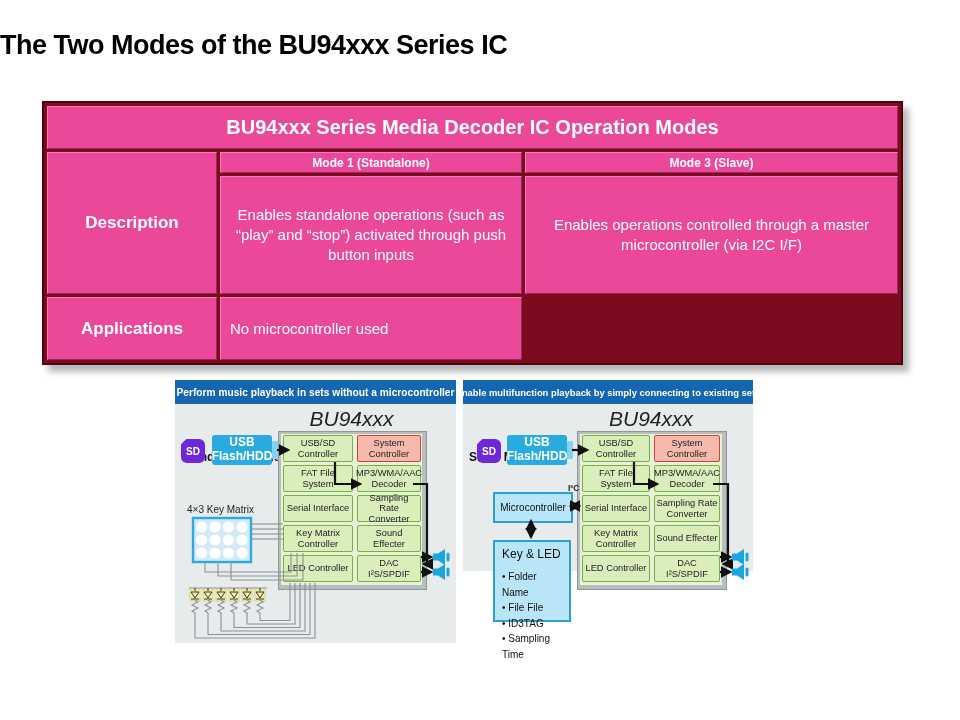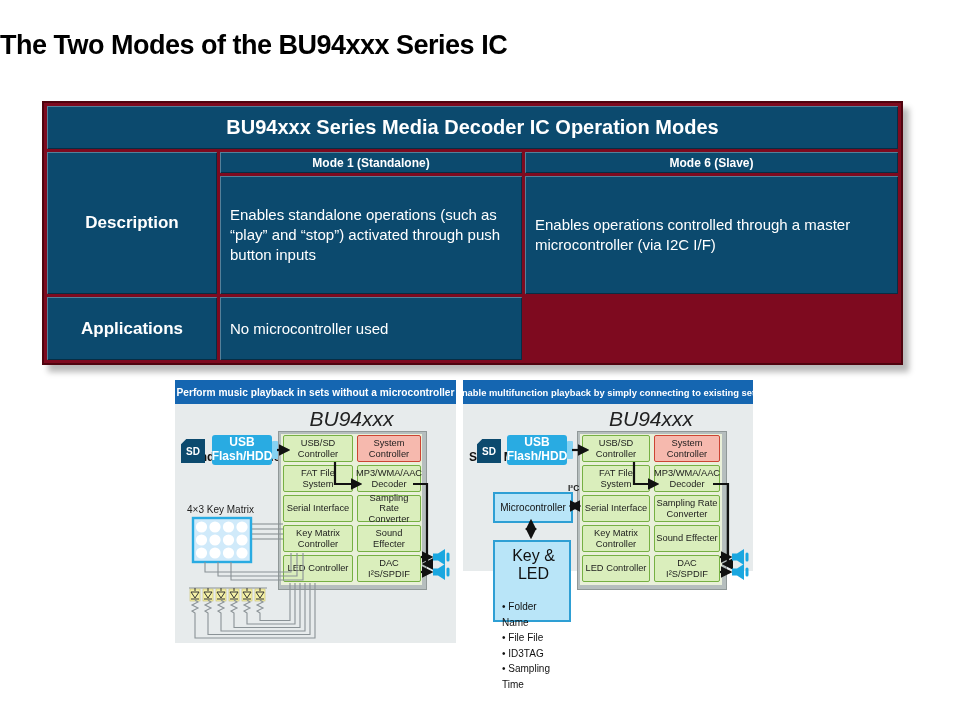--- a/index.html
+++ b/index.html
@@ -7,70 +7,70 @@
 
   
   .page-title{position:absolute;left:0;top:30px;width:960px;
     font-size:27px;font-weight:bold;color:#000;letter-spacing:-0.5px;}
 
   
   .rtable{position:absolute;left:42px;top:101px;width:861px;height:264px;
     background:#7e0a1f;border:2px solid #4f030e;box-shadow:6px 7px 6px #b9b9b9;
     display:grid;grid-template-columns:170px 302px 1fr;grid-template-rows:43px 21px 118px 1fr;
     gap:3px;padding:3px;box-sizing:border-box;color:#fff;}
-  .cell{background:#0c4a6e;box-shadow:inset 1px 1px 0 rgba(255,255,255,.30),inset -1px -1px 0 rgba(0,0,0,.38);
-    display:flex;align-items:center;}
+  .cell{background:#ec4899;box-shadow:inset 1px 1px 0 rgba(255,255,255,.30),inset -1px -1px 0 rgba(0,0,0,.38);
+    display:flex;align-items:center;text-align:center;}
   .t-title{grid-column:1/4;justify-content:center;font-size:20px;font-weight:bold;letter-spacing:0px;}
   .t-mode{justify-content:center;font-size:12px;font-weight:bold;}
   .t-label{justify-content:center;font-size:17px;font-weight:bold;}
   .t-label-desc{grid-row:2/4;grid-column:1;}
   .t-body{font-size:15px;padding:6px 10px;line-height:1.32;}
 
   
   .panel{position:absolute;top:380px;background:#e7ebec;}
   .banner{position:absolute;left:0;top:0;width:100%;height:24px;background:#1566b1;color:#fff;
     font-weight:bold;display:flex;align-items:center;justify-content:center;white-space:nowrap;}
   .mode-label{position:absolute;font-size:12px;font-weight:bold;color:#111;margin-top:39px;}
   .chip-title{position:absolute;font-style:italic;font-size:21px;color:#222;text-align:center;}
   .icblock{position:absolute;background:#b6bebe;border:1px solid #909898;}
   .icinner{position:absolute;background:#e9f0d9;}
   .gbox,.pbox{position:absolute;border:1px solid #76b043;background:#daeebc;border-radius:2px;
     display:flex;align-items:center;justify-content:center;text-align:center;
     font-size:9.3px;line-height:1.12;color:#1c1c1c;padding:1px;box-sizing:border-box;}
   .pbox{background:#f6b9ae;border-color:#cc4433;}
-  .sdbox{position:absolute;background:#0c4a6e;color:#fff;font-size:10px;font-weight:bold;
-    display:flex;align-items:center;justify-content:center;border-radius:0;
+  .sdbox{position:absolute;background:#6d28d9;color:#fff;font-size:10px;font-weight:bold;
+    display:flex;align-items:center;justify-content:center;border-radius:6px;
     clip-path:polygon(0 22%,22% 0,100% 0,100% 100%,0 100%);}
   .usbbox{position:absolute;background:#29abe2;color:#fff;font-size:12px;font-weight:bold;
     display:flex;flex-direction:column;align-items:center;justify-content:center;
     line-height:1.15;border-radius:3px;text-align:center;}
   .usbtab{position:absolute;background:#86d2f2;border-radius:1px;}
   .kmlabel{position:absolute;font-size:10px;color:#222;}
   .mcubox{position:absolute;background:#b9e5f8;border:2px solid #2e9fd4;color:#111;
     font-size:10px;display:flex;align-items:center;justify-content:center;}
   .i2c{position:absolute;font-size:8.5px;color:#222;font-weight:bold;}
   .klbox{position:absolute;background:#b9e5f8;border:2px solid #2e9fd4;color:#111;
     padding:5px 4px 4px 7px;box-sizing:border-box;}
-  .kl-title{text-align:center;font-size:16px;margin-bottom:16px;}
+  .kl-title{text-align:left;font-size:12px;margin-bottom:8px;}
   .kl-item{font-size:10px;line-height:1.55;}
   .kl-item::before{content:"• ";}
   .overlay{position:absolute;left:0;top:0;pointer-events:none;}
 </style>
 </head>
 <body>
 
 <div id="slide">
 
   <div class="page-title">The Two Modes of the BU94xxx Series IC</div>
 
   <div class="rtable">
     <div class="cell t-title">BU94xxx Series Media Decoder IC Operation Modes</div>
     <div class="cell t-label t-label-desc">Description</div>
     <div class="cell t-mode">Mode 1 (Standalone)</div>
-    <div class="cell t-mode">Mode 6 (Slave)</div>
+    <div class="cell t-mode">Mode 3 (Slave)</div>
     <div class="cell t-body">Enables standalone operations (such as “play” and “stop”) activated through push button inputs</div>
     <div class="cell t-body">Enables operations controlled through a master microcontroller (via I2C I/F)</div>
     <div class="cell t-label">Applications</div>
     <div class="cell t-body">No microcontroller used</div>
   </div>
 
   <div class="panel" style="left:175px;width:281px;height:263px;">
     <div class="banner" style="font-size:10.2px;">Perform music playback in sets without a microcontroller</div>
     <div class="mode-label" style="left:6px;top:31px;">Standalone Mode</div>
     <div class="chip-title" style="left:103px;top:27px;width:147px;">BU94xxx</div>

